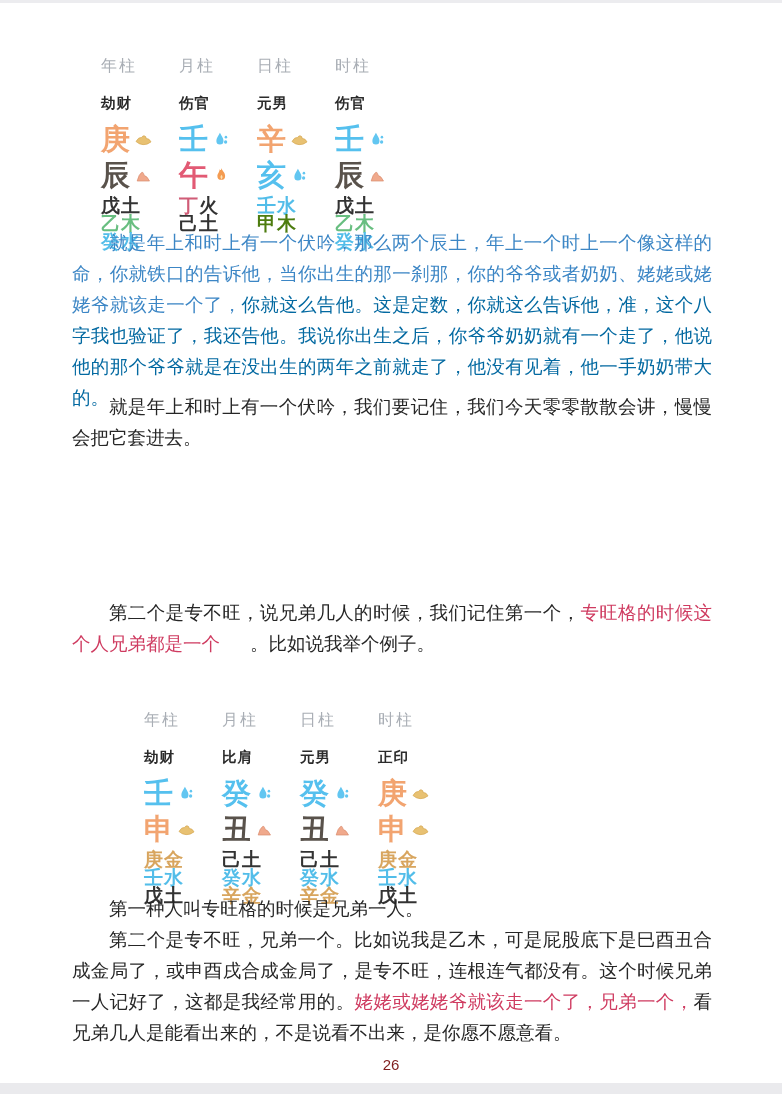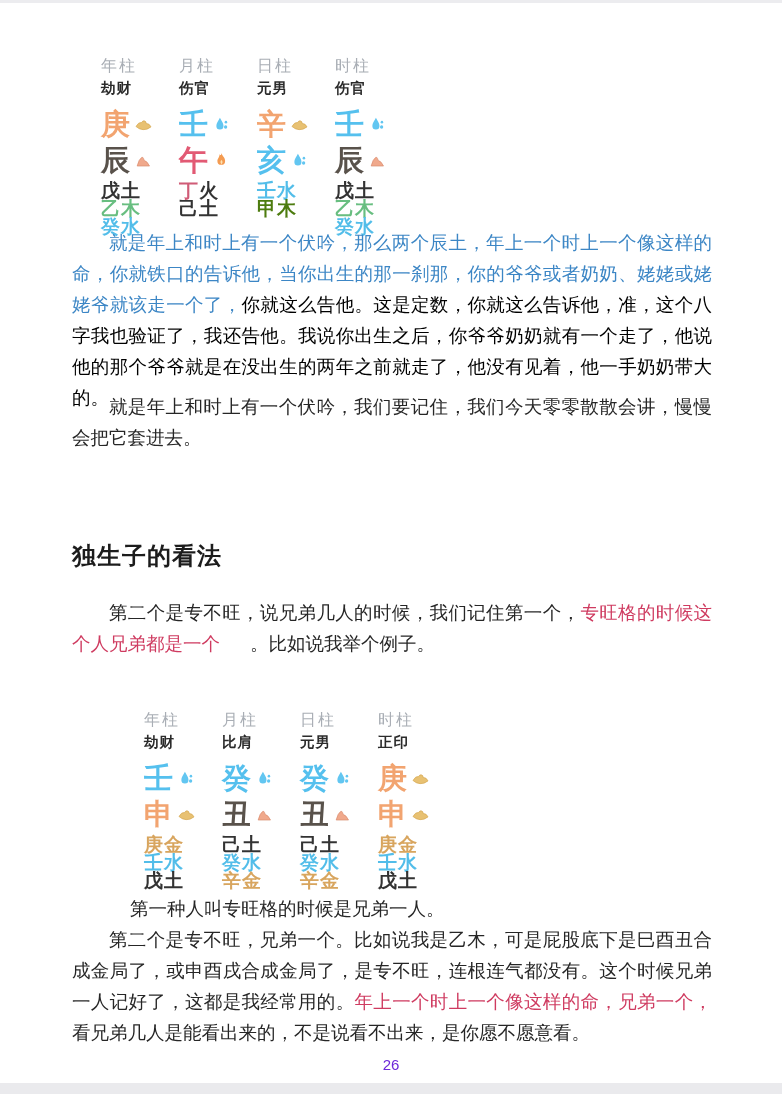--- a/index.html
+++ b/index.html
@@ -28,31 +28,31 @@
     font-family:"Liberation Sans", sans-serif;
     font-size:24px; font-weight:700; color:#1c1c1c; letter-spacing:1px;
   }
 
   
   .chart { position:absolute; display:flex; gap:18px; font-family:"Liberation Sans", sans-serif; }
   .chart1 { left:101px; top:56px; }
   .chart2 { left:144px; top:710px; }
   .col    { width:60px; }
   .pillar { height:14px; font-size:16px; color:#a9aeb5; letter-spacing:2px; }
-  .god    { height:20px; margin-top:9px; font-size:14.5px; font-weight:700; color:#2b2b2b; letter-spacing:1px; }
+  .god    { height:20px; margin-top:24px; font-size:14.5px; font-weight:700; color:#2b2b2b; letter-spacing:1px; }
   .bigrow { display:flex; align-items:center; gap:4px; height:34px; margin-top:8px; }
   .bigrow.branch { margin-top:2px; }
   .big    { font-size:29px; font-weight:700; line-height:1; }
   .el-icon{ width:19px; height:19px; flex:0 0 auto; }
   .hiddenbox { margin-top:5px; }
   .hline  { font-size:19px; line-height:18px; letter-spacing:1px; font-weight:600; }
 
   .page-number {
     position:absolute; top:1056px; left:0; width:100%;
-    text-align:center; font-size:15px; color:#6d28d9;
+    text-align:center; font-size:15px; color:#7f1d1d;
     font-family:"Liberation Sans", sans-serif;
   }
 </style>
 </head>
 <body>
 
 <div class="page">
   <div class="edge-top"></div>
 
   <section class="chart chart1">
@@ -140,24 +140,23 @@
           </svg>
         </div>
         <div class="hiddenbox">
           <div class="hline"><span style="color:#333333">戊土</span></div>
           <div class="hline"><span style="color:#68be80">乙木</span></div>
           <div class="hline"><span style="color:#52bde9">癸水</span></div>
         </div>
       </div>
     </section>
 
-  <p class="para p1"><span style="color: rgb(60, 134, 197);">就是年上和时上有一个伏吟，那么两个辰土，年上一个时上一个像这样的命，你就铁口的告诉他，当你出生的那一刹那，你的爷爷或者奶奶、姥姥或姥姥爷就该走一个了，</span><span style="color: #000000;">你就这么告他。这是定数，你就这么告诉他，准，这个八字我也验证了，我还告他。我说你出生之后，你爷爷奶奶就有一个走了，他说他的那个爷爷就是在没出生的两年之前就走了，他没有见着，他一手奶奶带大的。</span></p>
+  <p class="para p1"><span style="color: rgb(60, 134, 197);">就是年上和时上有一个伏吟，那么两个辰土，年上一个时上一个像这样的命，你就铁口的告诉他，当你出生的那一刹那，你的爷爷或者奶奶、姥姥或姥姥爷就该走一个了，</span><span style="color: #0369a1;">你就这么告他。这是定数，你就这么告诉他，准，这个八字我也验证了，我还告他。我说你出生之后，你爷爷奶奶就有一个走了，他说他的那个爷爷就是在没出生的两年之前就走了，他没有见着，他一手奶奶带大的。</span></p>
   <p class="para p2"><span style="color: rgb(38, 38, 38);">就是年上和时上有一个伏吟，我们要记住，我们今天零零散散会讲，慢慢会把它套进去。</span></p>
 
-  <h1 class="heading">独生子的看法</h1>
 
   <p class="para p3"><span style="color: rgb(38, 38, 38);">第二个是专不旺，说兄弟几人的时候，我们记住第一个，</span><span style="color: rgb(207, 59, 96);">专旺格的时候这个人兄弟都是一个</span><span style="color: rgb(38, 38, 38); margin-left: 30px;">。比如说我举个例子。</span></p>
 
   <section class="chart chart2">
       <div class="col">
         <div class="pillar">年柱</div>
         <div class="god">劫财</div>
         <div class="bigrow">
           <span class="big" style="color:#55c0ee">壬</span>
           <svg class="el-icon" viewBox="0 0 24 24">
@@ -240,18 +239,18 @@
           </svg>
         </div>
         <div class="hiddenbox">
           <div class="hline"><span style="color:#d8a55e">庚金</span></div>
           <div class="hline"><span style="color:#52bde9">壬水</span></div>
           <div class="hline"><span style="color:#333333">戊土</span></div>
         </div>
       </div>
     </section>
 
-  <p class="para p4"><span style="color: rgb(38, 38, 38); margin-left: 21px;">第一种人叫专旺格的时候是兄弟一人。</span></p>
-  <p class="para p5"><span style="color: rgb(38, 38, 38);">第二个是专不旺，兄弟一个。比如说我是乙木，可是屁股底下是巳酉丑合成金局了，或申酉戌合成金局了，是专不旺，连根连气都没有。这个时候兄弟一人记好了，这都是我经常用的。</span><span style="color: rgb(207, 59, 96);">年上一个时上一个像这样的命，兄弟一个，</span><span style="color: rgb(38, 38, 38);">看兄弟几人是能看出来的，不是说看不出来，是你愿不愿意看。</span></p>
+  <p class="para p4"><span style="color: rgb(38, 38, 38);">第一种人叫专旺格的时候是兄弟一人。</span></p>
+  <p class="para p5"><span style="color: rgb(38, 38, 38);">第二个是专不旺，兄弟一个。比如说我是乙木，可是屁股底下是巳酉丑合成金局了，或申酉戌合成金局了，是专不旺，连根连气都没有。这个时候兄弟一人记好了，这都是我经常用的。</span><span style="color: rgb(207, 59, 96);">姥姥或姥姥爷就该走一个了，兄弟一个，</span><span style="color: rgb(38, 38, 38);">看兄弟几人是能看出来的，不是说看不出来，是你愿不愿意看。</span></p>
 
   <div class="page-number">26</div>
   <div class="edge-bottom"></div>
 </div>
 
 </body></html>

